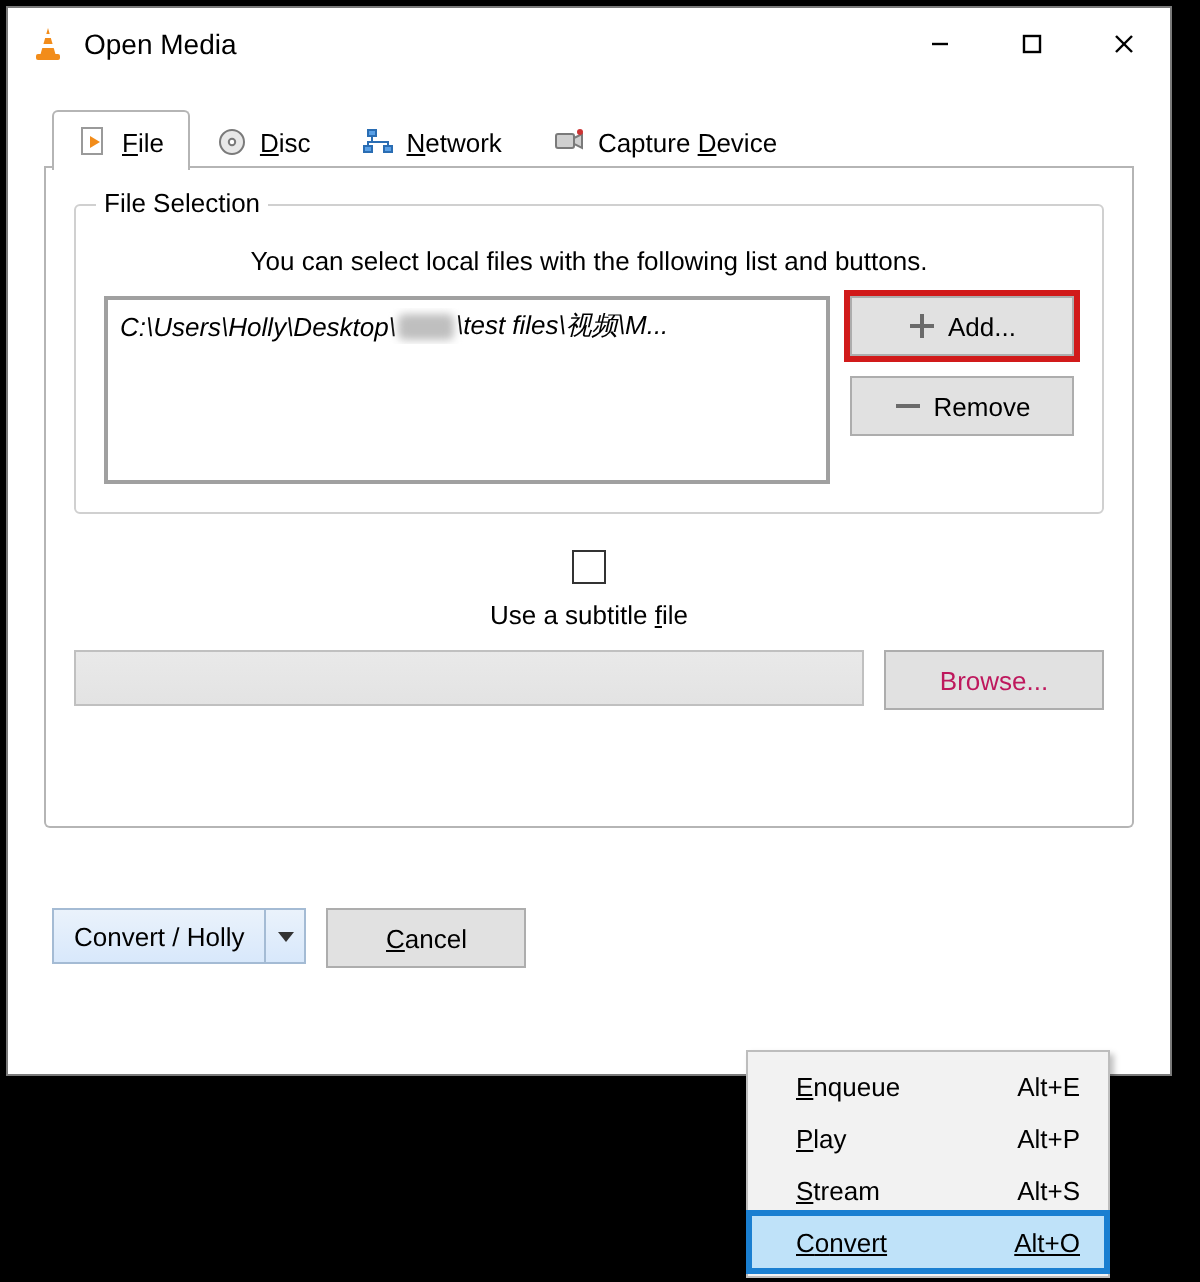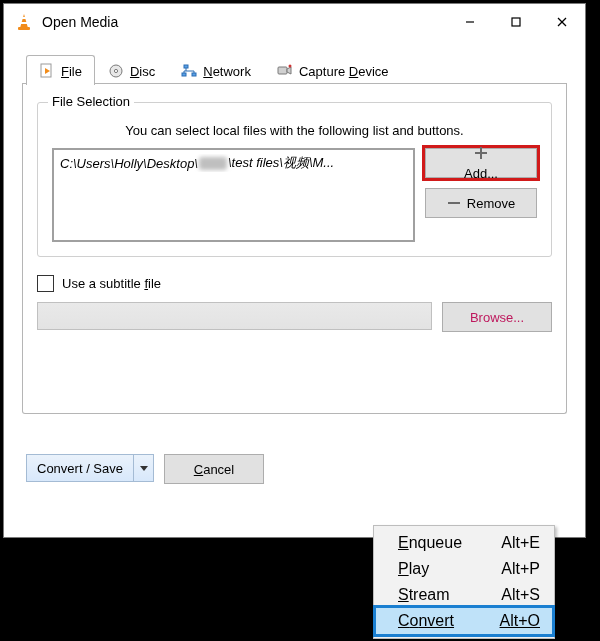--- a/index.html
+++ b/index.html
@@ -73,27 +73,27 @@
   }
   .file-line { white-space:nowrap; overflow:hidden; text-overflow:clip; display:flex; align-items:center; }
   .file-smudge { display:inline-block; width:28px; height:13px; background:#bfbfbf; filter:blur(2px); margin:0 1px; border-radius:3px; }
   .side-btns { width:112px; display:flex; flex-direction:column; gap:10px; }
   .btn {
     height:30px; display:flex; align-items:center; justify-content:center; gap:6px;
     background:#e1e1e1; border:1px solid #adadad; font-size:13px;
     cursor:default;
   }
   .btn.big { width:100%; }
-  .hl-red { box-shadow: 0 0 0 3px #d11a1a; flex-direction: column; }
+  .hl-red { box-shadow: 0 0 0 3px #d11a1a; }
   .hl-blue { box-shadow: 0 0 0 3px #1a7fd1; }
 
   .plus-icon, .minus-icon { width:14px; height:14px; }
 
   
-  .checkrow { display:flex; align-items:center; gap:8px; margin-top:18px; margin-bottom:10px; }
+  .checkrow { display:flex; align-items:center; gap:8px; margin-top:18px; margin-bottom:10px;flex-direction:column; }
   .checkbox { width:17px; height:17px; border:1px solid #333; background:#fff; }
   .ul { text-decoration: underline; }
 
   .browse-row { display:flex; gap:10px; }
   .browse-input {
     flex:1; height:28px; background:linear-gradient(#e9e9e9,#e3e3e3);
     border:1px solid #c0c0c0;
   }
   .btn.disabled { color:#be185d; }
 
@@ -118,21 +118,21 @@
     left: 373px; top: 525px;
     width: 182px;
     background:#f2f2f2;
     border:1px solid #bdbdbd;
     padding:4px 2px;
     box-shadow: 2px 2px 3px rgba(0,0,0,0.25);
   }
   .mi {
     display:flex; align-items:center; justify-content:flex-start;
     height:26px; padding:0 12px 0 22px;
-    font-size:16px;
+    font-size:13px;
   }
   .mi .shortcut { margin-left:auto;text-align:center; }
   .mi.selected { background:#bfe2f9;text-decoration:underline; }
   .mi .miul { text-decoration: underline; }
 
   svg { display:block; }
 </style>
 </head>
 <body>
 
@@ -263,21 +263,21 @@
         <div class="btn disabled" style="width:110px">
           <span>Browse...</span>
         </div>
       </div>
     </div>
 
     <div class="footer">
       <div class="footer-right" style="margin-top:32px">
         <div class="splitbtn">
           <div class="main">
-            <span>Convert / Save</span>
+            <span>Convert / Holly</span>
           </div>
           <div class="caret-part">
             <div class="caret"></div>
           </div>
         </div>
         <div class="btn cancel">
           <span><span class="ul">C</span><span>ancel</span></span>
         </div>
       </div>
     </div>

